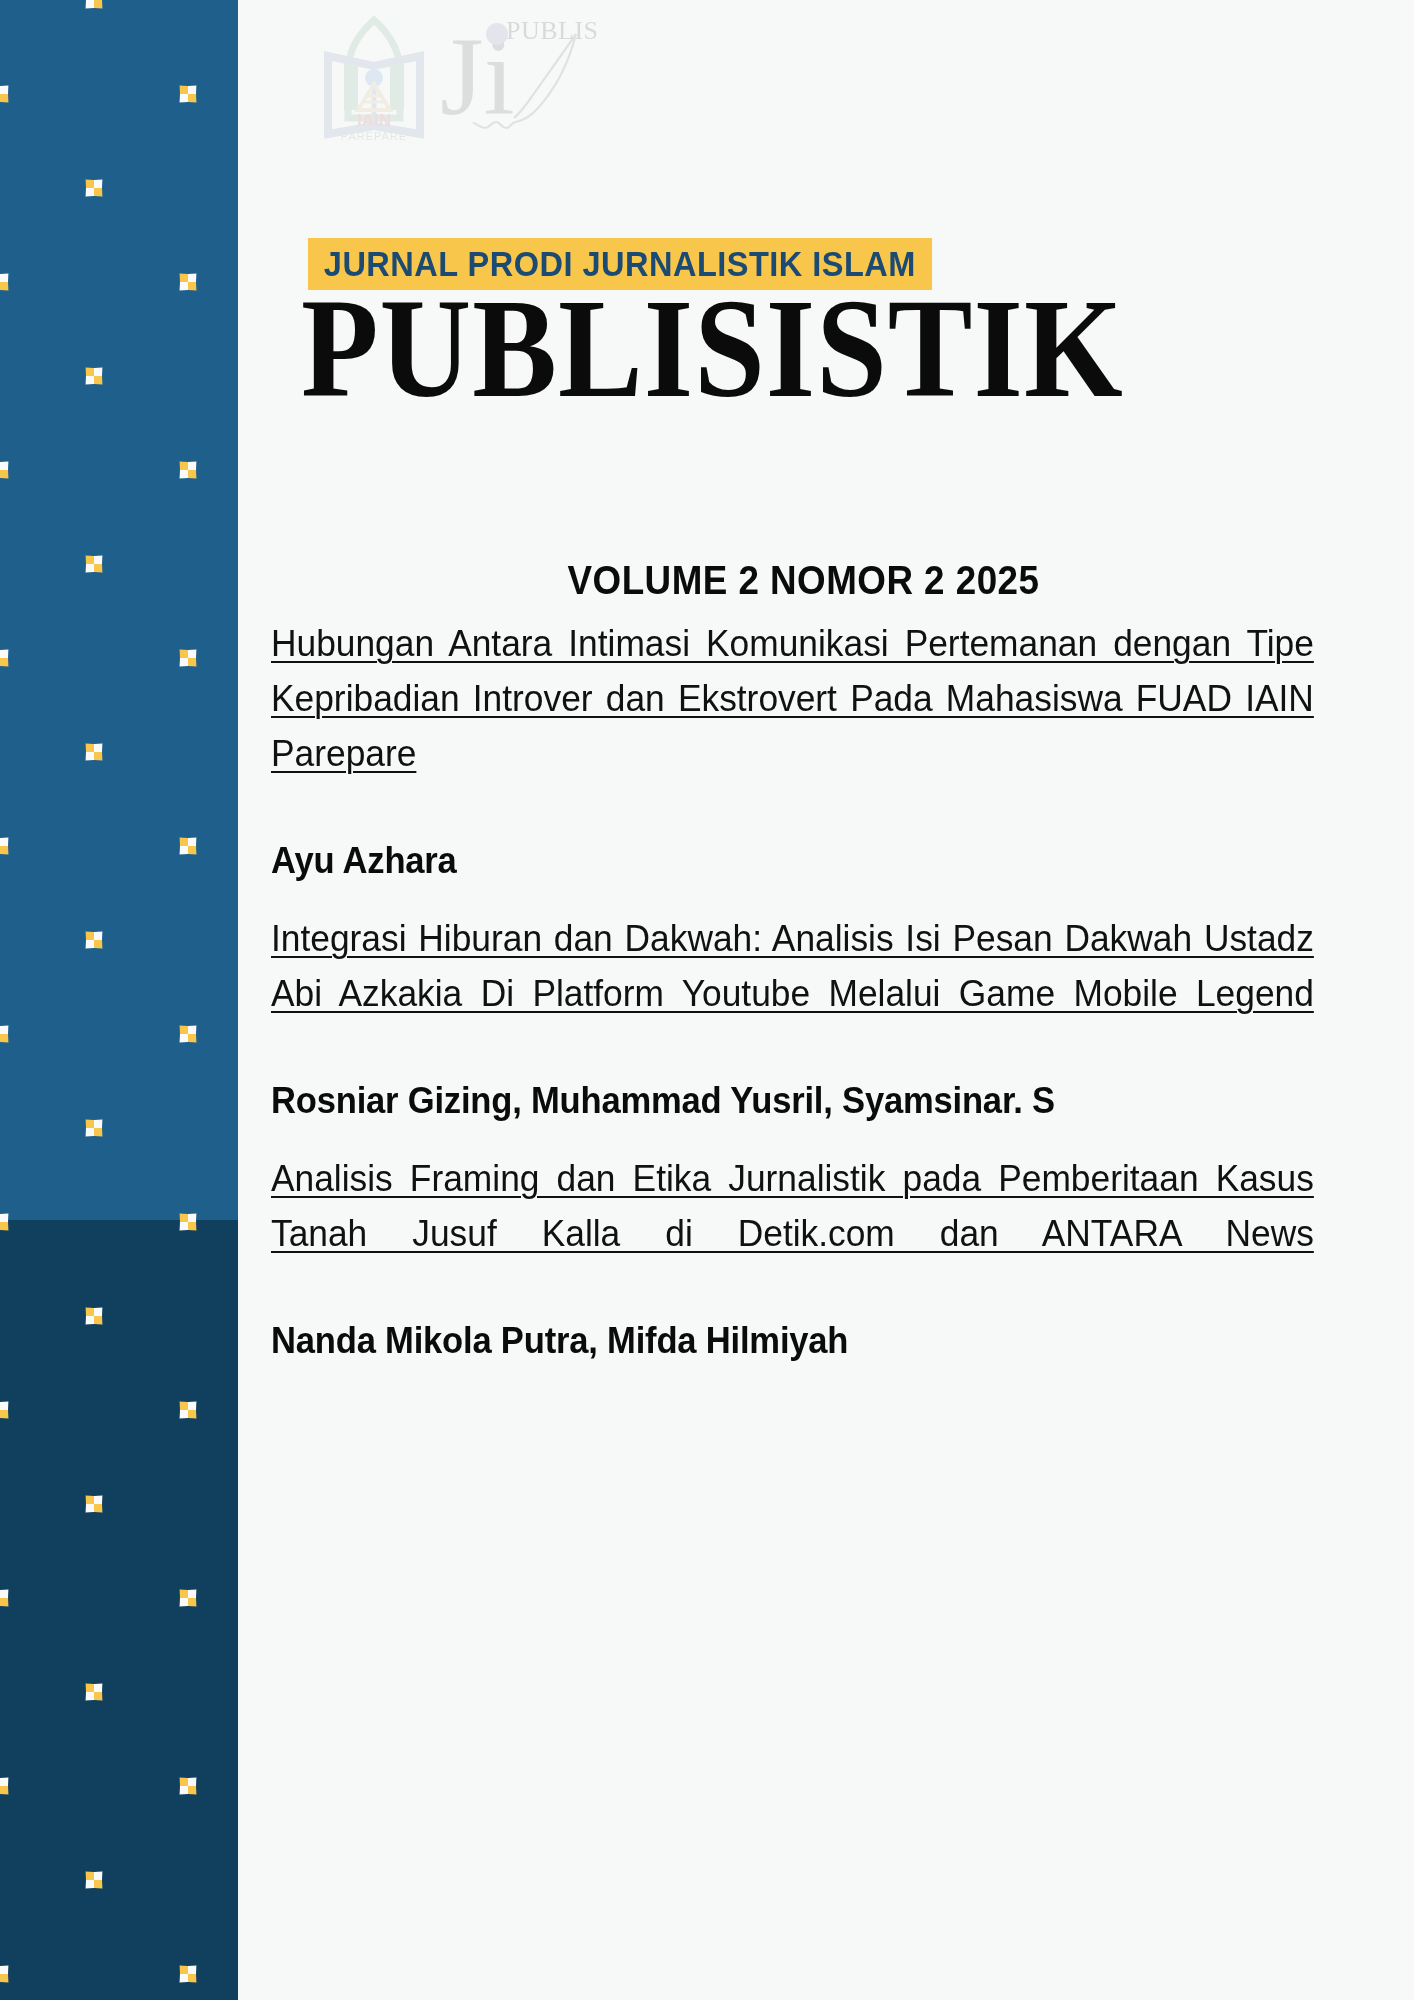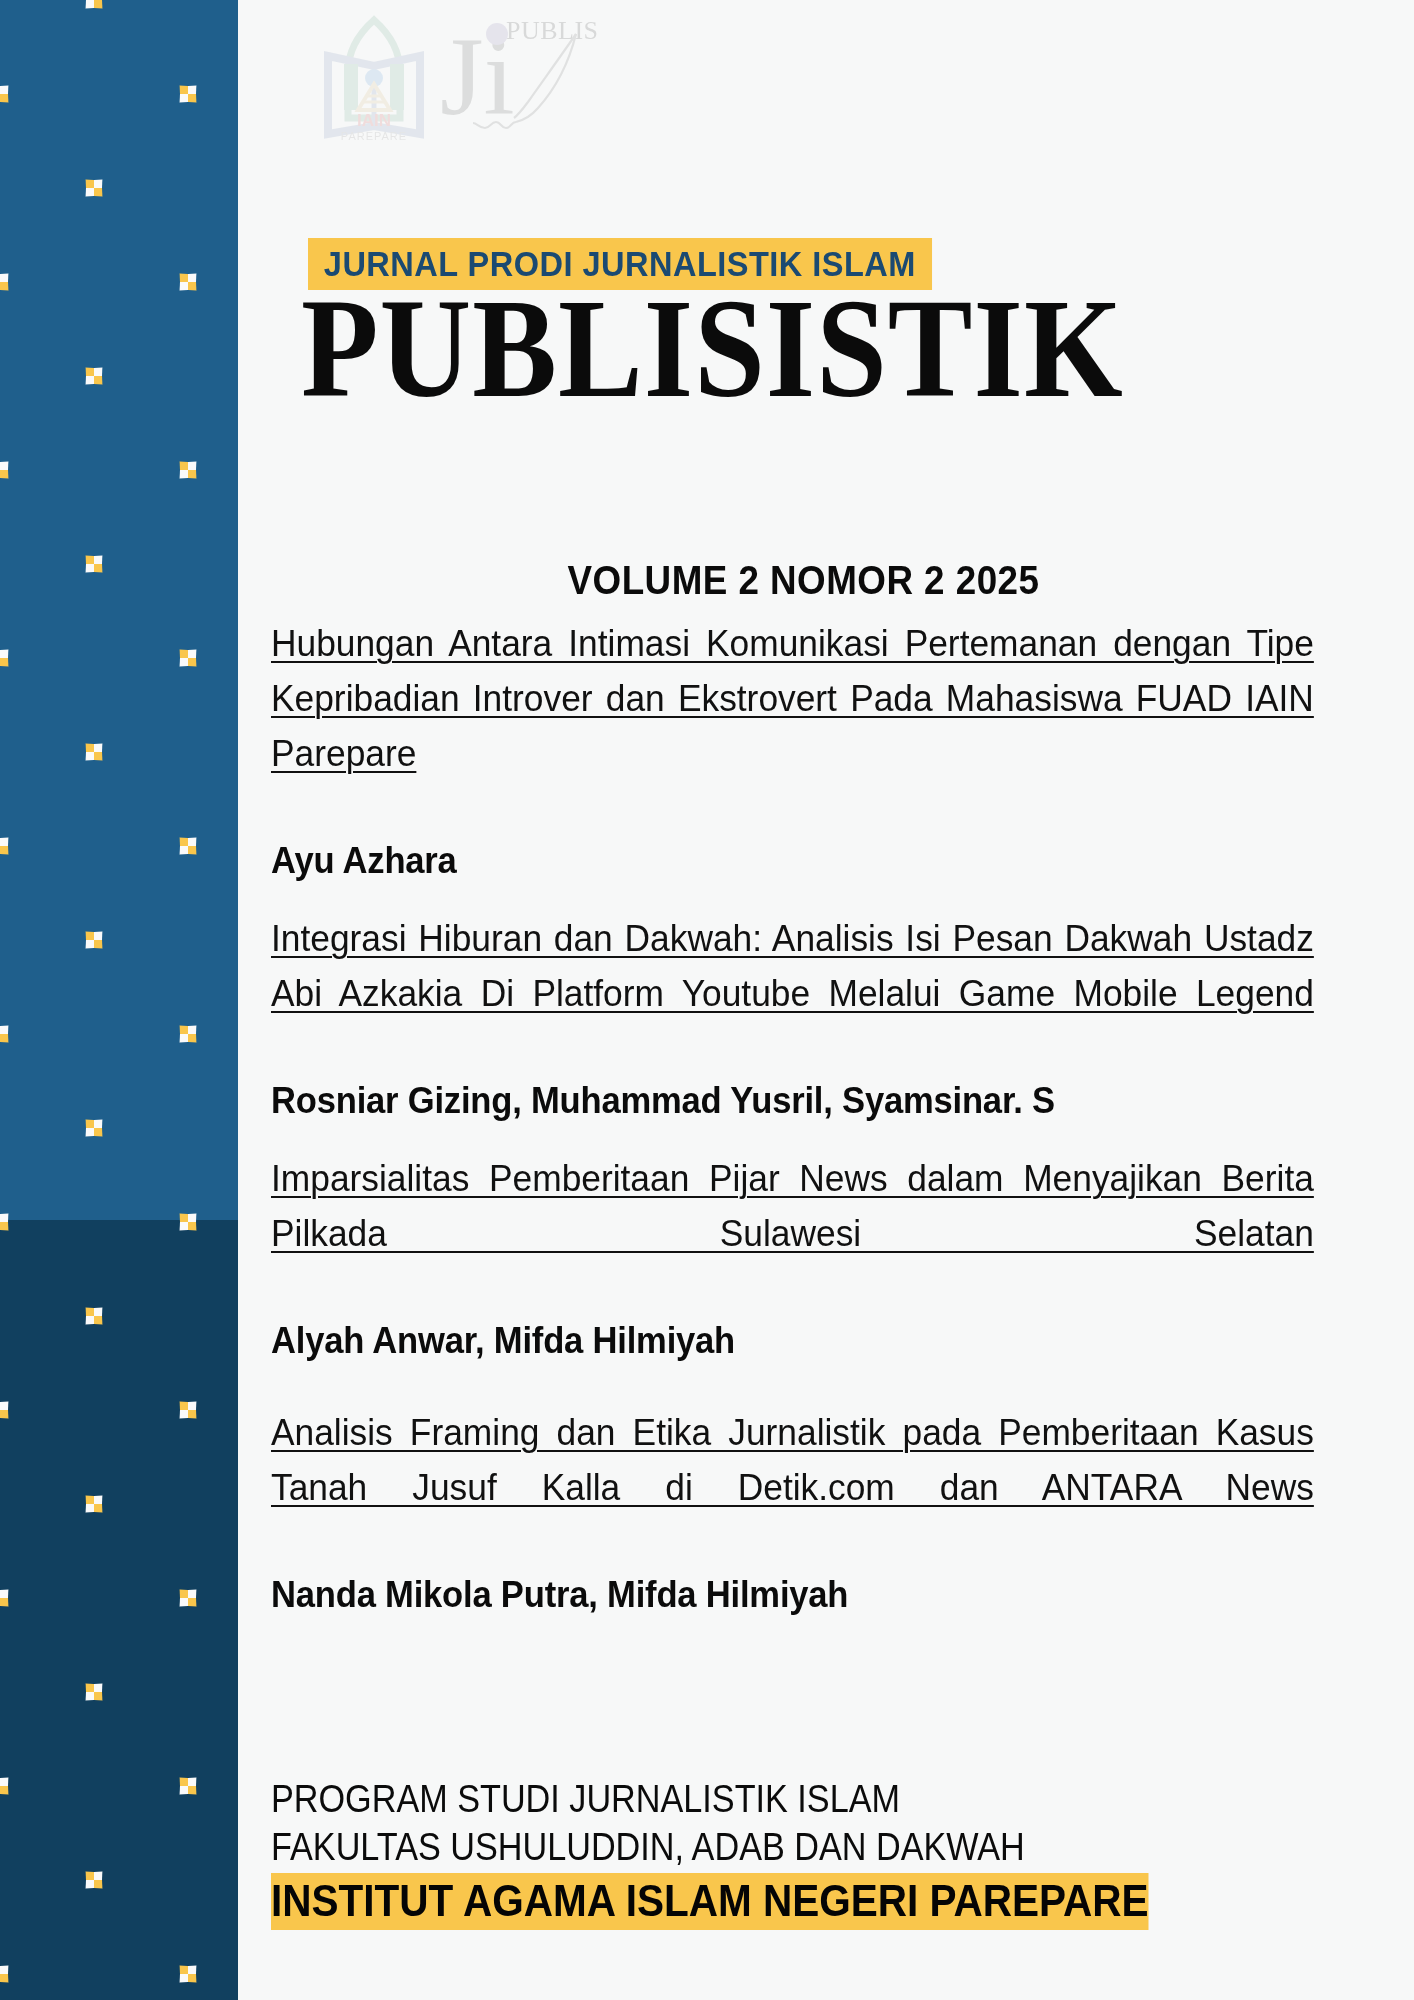--- a/index.html
+++ b/index.html
@@ -292,32 +292,23 @@
       <div class="article gap-lg">
         <p class="article-title">Hubungan Antara Intimasi Komunikasi Pertemanan dengan Tipe Kepribadian Introver dan Ekstrovert Pada Mahasiswa FUAD IAIN Parepare</p>
         <p class="article-authors">Ayu Azhara</p>
       </div>
 
       <div class="article gap-lg">
         <p class="article-title">Integrasi Hiburan dan Dakwah: Analisis Isi Pesan Dakwah Ustadz Abi Azkakia Di Platform Youtube Melalui Game Mobile Legend</p>
         <p class="article-authors">Rosniar Gizing, Muhammad Yusril, Syamsinar. S</p>
       </div>
 
-      <div class="article gap-xl">
-        <p class="article-title">Imparsialitas Pemberitaan Pijar News dalam Menyajikan Berita Pilkada Sulawesi Selatan</p>
-        <p class="article-authors">Alyah Anwar, Mifda Hilmiyah</p>
-      </div>
 
       <div class="article">
         <p class="article-title">Analisis Framing dan Etika Jurnalistik pada Pemberitaan Kasus Tanah Jusuf Kalla di Detik.com dan ANTARA News</p>
         <p class="article-authors">Nanda Mikola Putra, Mifda Hilmiyah</p>
       </div>
 
     </div>
 
-    <div id="footer">
-      <div class="footer-line">PROGRAM STUDI JURNALISTIK ISLAM</div>
-      <div class="footer-line">FAKULTAS USHULUDDIN, ADAB DAN DAKWAH</div>
-      <div id="footer-institute"><span class="hl">INSTITUT AGAMA ISLAM NEGERI PAREPARE</span></div>
-    </div>
 
   </div>
 </div>
 
 </body></html>

